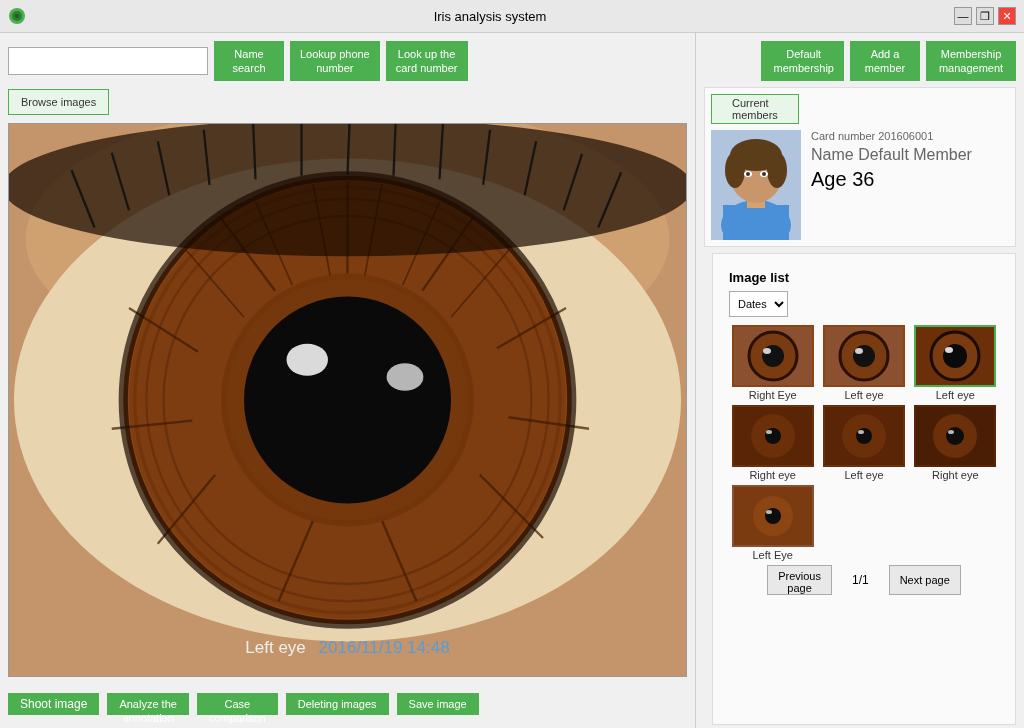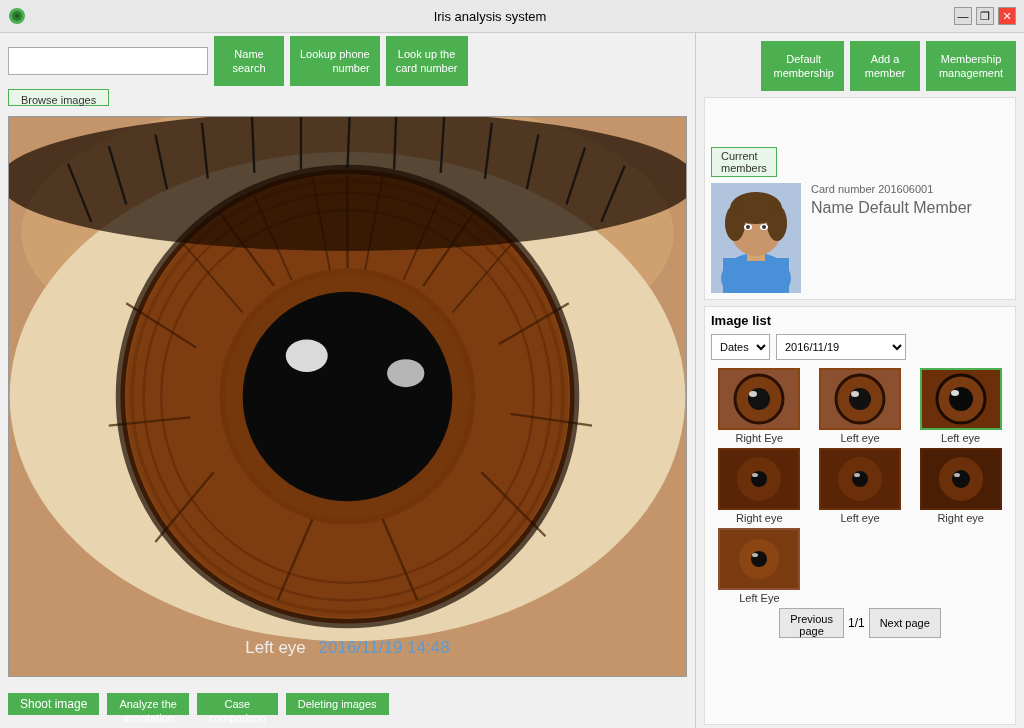--- a/index.html
+++ b/index.html
@@ -73,33 +73,33 @@
       padding: 0 6px;
       font-size: 12px;
     }
     .btn-green {
       background: #4caf50;
       color: white;
       border: none;
       padding: 4px 10px;
       font-size: 11px;
       cursor: pointer;
-      height: 50px;
+      height: 40px;
       min-width: 70px;
       text-align: center;
       line-height: 1.3;
     }
     .browse-btn {
       background: #e8f5e9;
       border: 1px solid #4caf50;
       color: #333;
       padding: 4px 12px;
       font-size: 11px;
       cursor: pointer;
-      height: 17px;
+      height: 26px;
     }
     .image-viewer {
       flex: 1;
       background: #000;
       position: relative;
       overflow: hidden;
       border: 1px solid #999;
     }
     .image-label {
       position: absolute;
@@ -141,25 +141,24 @@
     }
     .member-section {
       border: 1px solid #ddd;
       background: #fafafa;
       padding: 6px;
     }
     .member-section-label {
       background: #e8f5e9;
       border: 1px solid #4caf50;
       font-size: 11px;
-      padding: 2px 9px;
+      padding: 2px 20px;
       display: inline-block;
       margin-bottom: 6px;
       color: #333;
-      margin-top: 43px;
     }
     .member-info {
       display: flex;
       gap: 10px;
     }
     .member-avatar {
       width: 90px;
       height: 110px;
       background: #b0c4de;
       display: flex;
@@ -184,22 +183,23 @@
     .member-details .gender {
       font-size: 20px;
       font-weight: normal;
     }
     .member-details .age {
       font-size: 20px;
     }
     .image-list-section {
       border: 1px solid #ddd;
       background: #fafafa;
-      padding: 6px;
+      padding: 16px;
       flex: 1;
+      margin-left: 8px;
     }
     .image-list-label {
       font-size: 13px;
       font-weight: bold;
       margin-bottom: 6px;
     }
     .date-row {
       display: flex;
       gap: 6px;
       margin-bottom: 8px;
@@ -239,21 +239,21 @@
     }
     .thumb-label {
       font-size: 11px;
       color: #333;
       margin-top: 2px;
     }
     .pagination {
       display: flex;
       align-items: center;
       justify-content: center;
-      gap: 4px;
+      gap: 20px;
       margin-top: 4px;
     }
     .page-btn {
       background: #e8e8e8;
       border: 1px solid #aaa;
       padding: 4px 10px;
       font-size: 11px;
       cursor: pointer;
       height: 30px;
     }
@@ -293,21 +293,21 @@
 </div>
 
 <div class="main-content">
 
   <div class="left-panel">
 
     <div class="toolbar">
       <input class="search-input" type="text" placeholder="" style="">
       <button class="btn-green" style="white-space:pre-line;">Name
 search</button>
-      <button class="btn-green" style="white-space:pre-line;text-align:right;">Lookup phone
+      <button class="btn-green" style="white-space:pre-line;">Lookup phone
 number</button>
       <button class="btn-green" style="white-space:pre-line;">Look up the
 card number</button>
     </div>
 
     <div style="padding: 2px 0;">
       <button class="browse-btn">Browse images</button>
     </div>
 
     <div class="image-viewer">
@@ -385,20 +385,21 @@
       </div>
     </div>
 
     <div class="bottom-toolbar">
       <button class="btn-bottom" style="white-space:pre-line;font-size:12px;">Shoot image</button>
       <button class="btn-bottom" style="white-space:pre-line;font-size:11px;">Analyze the
 annotation</button>
       <button class="btn-bottom" style="white-space:pre-line;font-size:11px;">Case
 comparison</button>
       <button class="btn-bottom" style="font-size:11px;">Deleting images</button>
+      <button class="btn-bottom" style="font-size:11px;">Save image</button>
     </div>
   </div>
 
   <div class="right-panel">
 
     <div class="top-right-toolbar">
       <button class="btn-green" style="white-space:pre-line;font-size:11px;min-width:80px;padding-left:12px;">Default
 membership</button>
       <button class="btn-green" style="white-space:pre-line;font-size:11px;min-width:70px;">Add a
 member</button>
@@ -430,33 +431,31 @@
             <ellipse cx="37" cy="44" rx="4" ry="3" fill="white"></ellipse>
             <ellipse cx="53" cy="44" rx="4" ry="3" fill="white"></ellipse>
             <circle cx="37" cy="44" r="2" fill="#333"></circle>
             <circle cx="53" cy="44" r="2" fill="#333"></circle>
           </svg>
         </div>
 
         <div class="member-details">
           <div class="card-num">Card number 201606001</div>
           <div class="name">Name Default Member</div>
+          <div class="age">Age 36</div>
         </div>
       </div>
     </div>
 
     <div class="image-list-section">
       <div class="image-list-label">Image list</div>
       <div class="date-row">
         <select class="date-select">
           <option>Dates</option>
         </select>
-        <select class="date-select" style="width:130px;">
-          <option>2016/11/19</option>
-        </select>
       </div>
 
       <div class="thumb-grid">
 
         <div class="thumb-item">
           <div class="thumb-img">
             <svg class="thumb-svg" viewBox="0 0 80 60" preserveAspectRatio="xMidYMid slice">
               <rect width="80" height="60" fill="#8B5030"></rect>
               <circle cx="40" cy="30" r="24" fill="#7a3b10"></circle>
               <circle cx="40" cy="30" r="11" fill="#111"></circle>

